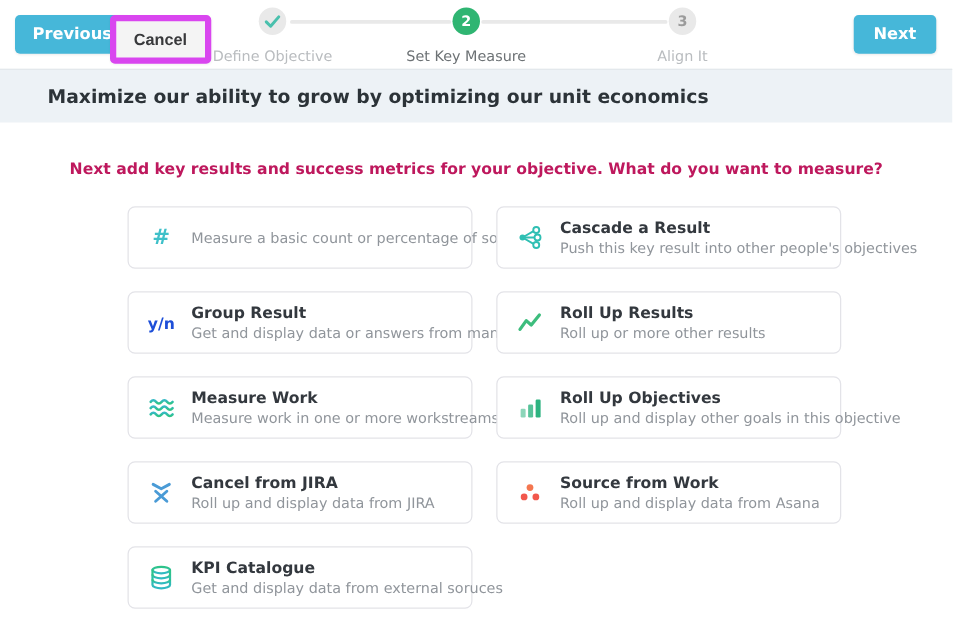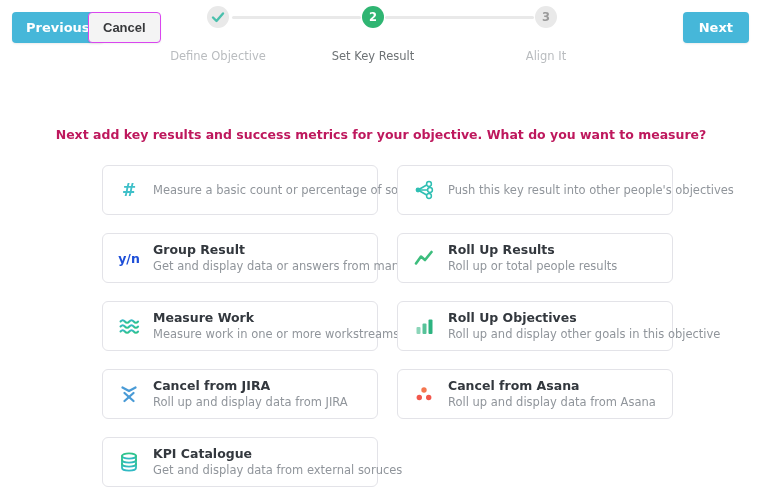--- a/index.html
+++ b/index.html
@@ -7,36 +7,36 @@
     font-family:"DejaVu Sans","Liberation Sans",sans-serif; overflow:hidden; }
   .stage { position:relative; width:762px; height:372px; background:#fff;padding-left:24px; }
 
   
   .btn { border:none; border-radius:4px; cursor:pointer; font-family:inherit; }
   .btn-teal { background:#46b7d9; color:#ffffff; font-weight:bold; font-size:13px;
     padding:8px 14px; box-shadow:0 1px 2px rgba(0,0,0,.08); }
   .btn-previous { position:absolute; left:12px; top:12px; }
   .btn-next { position:absolute; right:13px; top:12px; padding:8px 16px; }
   .btn-cancel { position:absolute; left:88px; top:12px; background:#f4f4f4;
-    border:1px solid #d946ef; color:#38393b; font-size:13px; font-weight:600;
+    border:5px solid #d946ef; color:#38393b; font-size:13px; font-weight:600;
     padding:7px 14px; border-radius:4px; box-shadow:0 1px 2px rgba(0,0,0,.05); cursor:pointer; }
 
   
   .step-line { position:absolute; top:16px; height:3px; background:#e9e9e9; border-radius:2px; }
   .line-1 { left:232px; width:129px; }
   .line-2 { left:385px; width:149px; }
   .step { position:absolute; top:6px; width:150px; text-align:center; }
   .step-1 { left:143px; } .step-2 { left:298px; } .step-3 { left:471px; }
   .step-circle { width:22px; height:22px; border-radius:50%; margin:0 auto;
     display:flex; align-items:center; justify-content:center;
     font-size:11.5px; font-weight:bold; position:relative; z-index:2; }
   .circle-done { background:#e9e9e9; }
   .circle-active { background:#2fb572; color:#ffffff; }
   .circle-todo { background:#e9e9e9; color:#9b9b9b; }
-  .step-label { margin-top:21px; font-size:11.5px; color:#b9bcbf; }
+  .step-label { margin-top:10px; font-size:11.5px; color:#b9bcbf; }
   .step-label.active { color:#6d7275; }
 
   
   .banner { position:absolute; left:0; top:55px; width:762px; height:43px;
     background:#edf2f6; border-top:1px solid #e3e8ec; display:flex; align-items:center;
     padding-left:38px; }
   .banner-title { font-size:15px; font-weight:bold; color:#2c3338; }
 
   
   .instruction { position:absolute; left:0; top:127px; width:762px; text-align:center;
@@ -71,28 +71,31 @@
     <div class="step-circle circle-done">
       <svg width="18" height="18" viewBox="0 0 18 18">
         <polyline points="4,9.5 7.5,13 14,5.5" fill="none" stroke="#4ac0ad" stroke-width="2.4" stroke-linecap="round" stroke-linejoin="round"></polyline>
       </svg>
     </div>
     <div class="step-label">Define Objective</div>
   </div>
 
   <div class="step step-2">
     <div class="step-circle circle-active">2</div>
-    <div class="step-label active">Set Key Result</div>
+    <div class="step-label active">Set Key Measure</div>
   </div>
 
   <div class="step step-3">
     <div class="step-circle circle-todo">3</div>
     <div class="step-label">Align It</div>
   </div>
 
+  <div class="banner">
+    <div class="banner-title">Maximize our ability to grow by optimizing our unit economics</div>
+  </div>
 
   <div class="instruction">Next add key results and success metrics for your objective. What do you want to measure?</div>
 
   <div class="cards">
 
     <div class="card">
       <div class="card-icon">
         <span class="glyph-hash">#</span>
       </div>
       <div class="card-text">
@@ -108,20 +111,21 @@
             <line x1="5" y1="11" x2="14.5" y2="11"></line>
             <line x1="5" y1="11" x2="14.5" y2="16.5"></line>
           </g>
           <circle cx="5" cy="11" r="2.4" fill="#2fbfb3"></circle>
           <circle cx="16" cy="5" r="2.4" fill="#ffffff" stroke="#2fbfb3" stroke-width="1.5"></circle>
           <circle cx="17" cy="11" r="2.4" fill="#ffffff" stroke="#2fbfb3" stroke-width="1.5"></circle>
           <circle cx="16" cy="17" r="2.4" fill="#ffffff" stroke="#2fbfb3" stroke-width="1.5"></circle>
         </svg>
       </div>
       <div class="card-text">
+        <div class="card-title">Cascade a Result</div>
         <div class="card-desc">Push this key result into other people's objectives</div>
       </div>
     </div>
 
     <div class="card">
       <div class="card-icon">
         <span class="glyph-yn">y/n</span>
       </div>
       <div class="card-text">
         <div class="card-title">Group Result</div>
@@ -130,21 +134,21 @@
     </div>
 
     <div class="card">
       <div class="card-icon">
         <svg width="22" height="22" viewBox="0 0 22 22">
           <polyline points="3,16.5 8,9.5 12,13 18.5,5" fill="none" stroke="#3dbd7d" stroke-width="2.6" stroke-linecap="round" stroke-linejoin="round"></polyline>
         </svg>
       </div>
       <div class="card-text">
         <div class="card-title">Roll Up Results</div>
-        <div class="card-desc">Roll up or total people results</div>
+        <div class="card-desc">Roll up or more other results</div>
       </div>
     </div>
 
     <div class="card">
       <div class="card-icon">
         <svg width="22" height="22" viewBox="0 0 22 22">
           <defs>
             <linearGradient id="wavegrad" x1="0" y1="0" x2="0" y2="1">
               <stop offset="0" stop-color="#35b9c4"></stop>
               <stop offset="1" stop-color="#2ec487"></stop>
@@ -195,21 +199,21 @@
 
     <div class="card">
       <div class="card-icon">
         <svg width="22" height="22" viewBox="0 0 22 22">
           <circle cx="11" cy="7" r="2.7" fill="#f4764f"></circle>
           <circle cx="6.3" cy="14.5" r="2.7" fill="#f2574c"></circle>
           <circle cx="15.7" cy="14.5" r="2.7" fill="#f2574c"></circle>
         </svg>
       </div>
       <div class="card-text">
-        <div class="card-title">Cancel from Asana</div>
+        <div class="card-title">Source from Work</div>
         <div class="card-desc">Roll up and display data from Asana</div>
       </div>
     </div>
 
     <div class="card">
       <div class="card-icon">
         <svg width="22" height="22" viewBox="0 0 22 22">
           <defs>
             <linearGradient id="dbgrad" x1="0" y1="0" x2="0" y2="1">
               <stop offset="0" stop-color="#2ec487"></stop>

